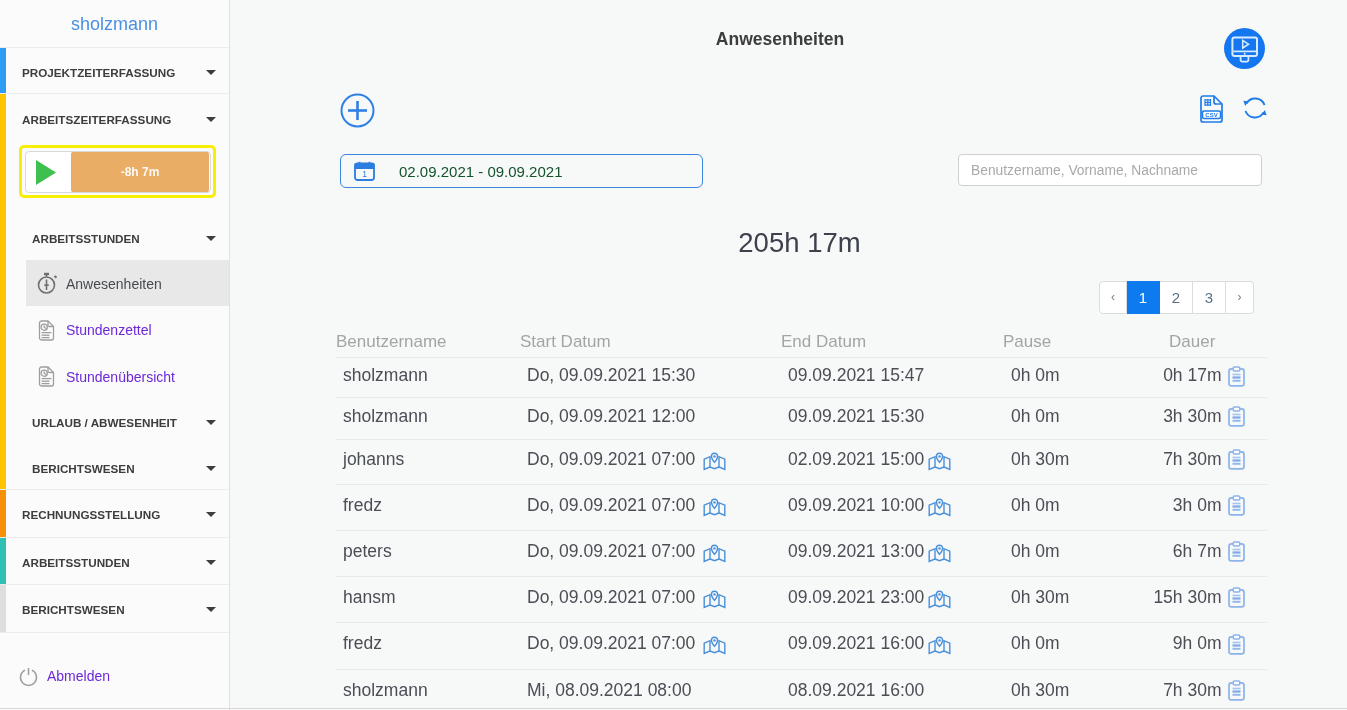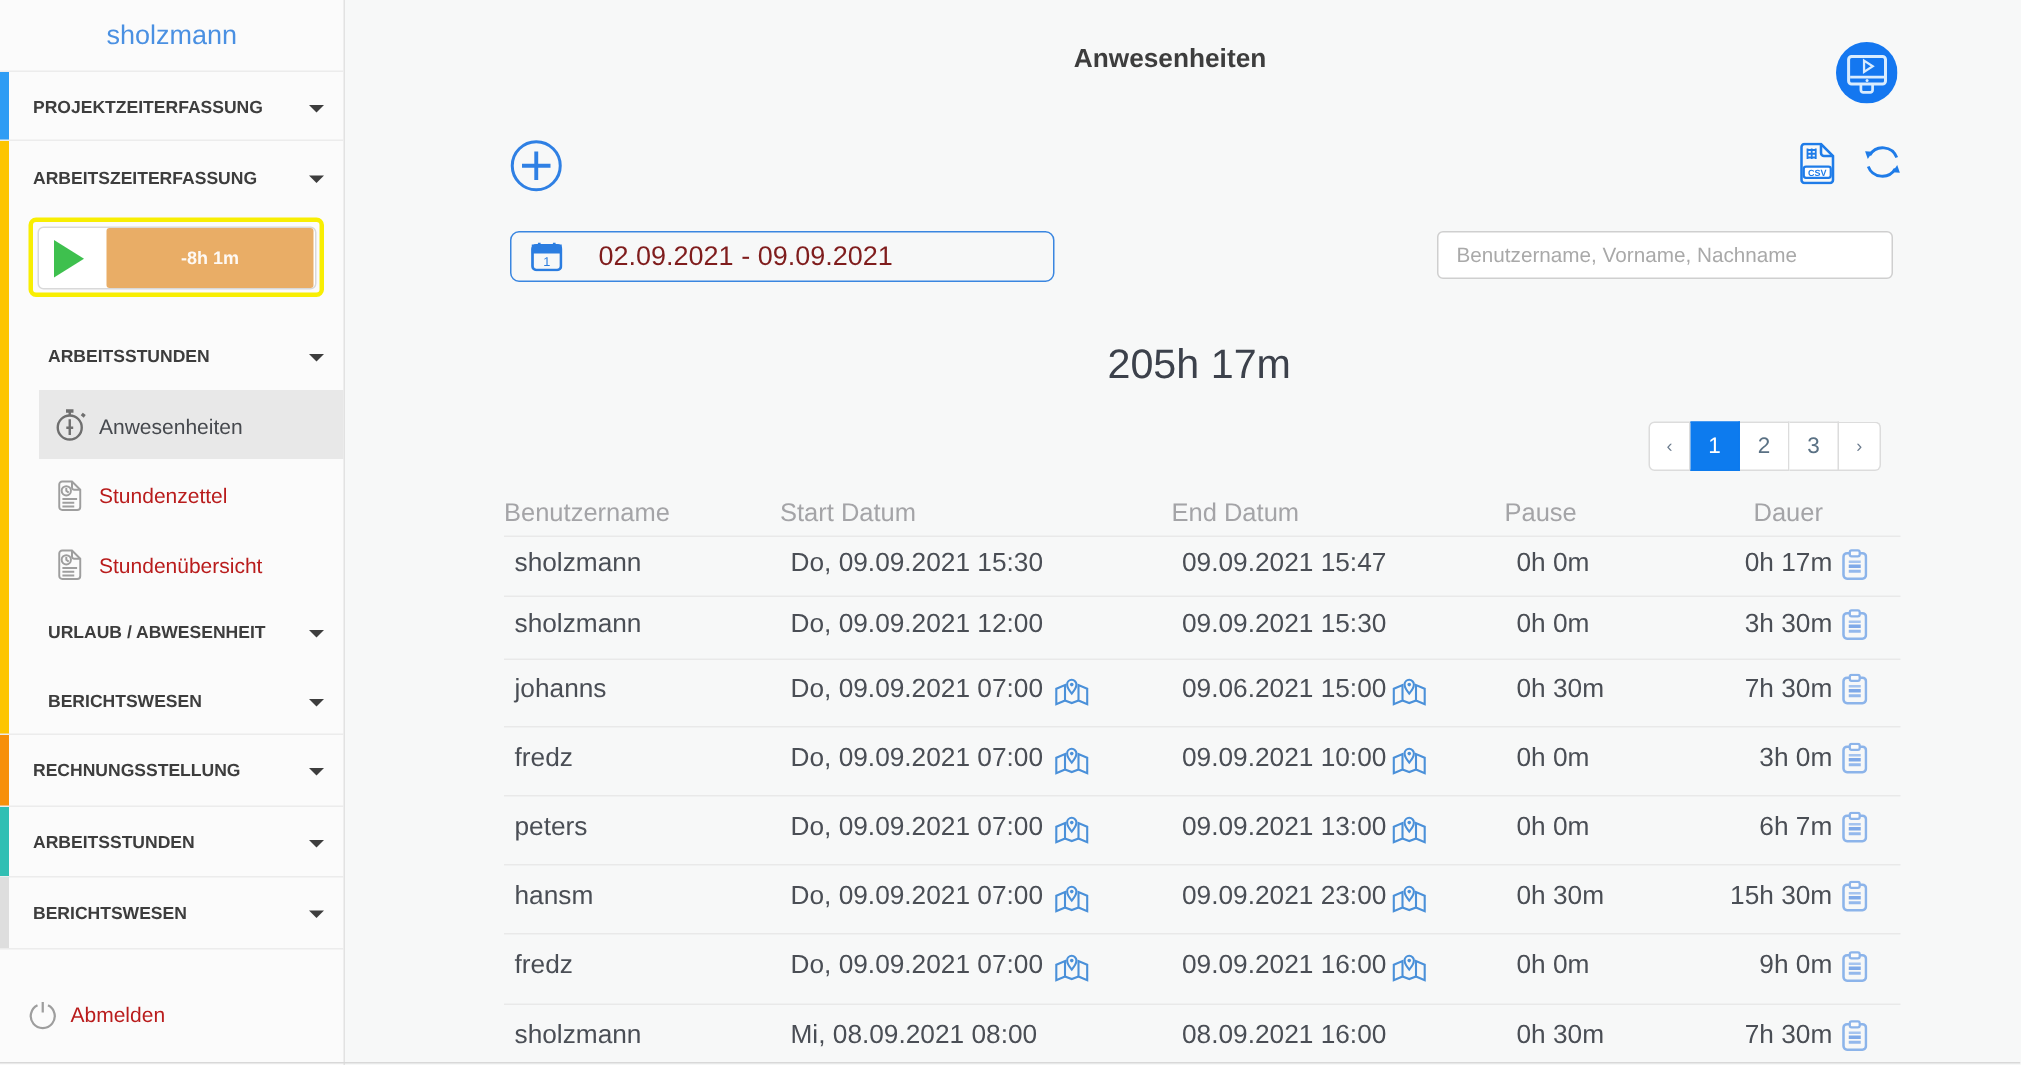--- a/index.html
+++ b/index.html
@@ -2,21 +2,21 @@
 <html><head>
 <meta charset="utf-8">
 <style>
 *{margin:0;padding:0;box-sizing:border-box}
 html,body{width:1347px;height:710px;overflow:hidden;background:#f7f8f8;font-family:"Liberation Sans",sans-serif;position:relative}
 .abs{position:absolute}
 .vc{position:absolute;transform:translateY(-50%)}
 
 #sb{position:absolute;left:0;top:0;width:230px;height:710px;background:#fbfbfb;border-right:1px solid #e2e2e2}
 .mlabel{font-size:11.7px;font-weight:bold;color:#3d3d3d;letter-spacing:0}
-.sublabel{font-size:14px;color:#b91c1c}
+.sublabel{font-size:14px;color:#6d28d9}
 .arrow{position:absolute;right:13px;top:50%;margin-top:-2px;width:0;height:0;border-left:5px solid transparent;border-right:5px solid transparent;border-top:5px solid #3d3d3d}
 .bar{position:absolute;left:0;width:6px}
 .hline{position:absolute;left:0;width:229px;height:1px;background:#ececec}
 
 .tline{position:absolute;height:1px;background:#e9e9e9;left:336px;width:931px}
 .cell{position:absolute;transform:translateY(-50%);font-size:17.5px;color:#4a4e55;white-space:nowrap}
 .hcell{position:absolute;transform:translateY(-50%);font-size:17px;color:#a4a4a7;white-space:nowrap}
 .pgbtn{float:left;height:31px;background:#fff;border:1px solid #dcdcdc;border-left:none;text-align:center;line-height:29px;font-size:15px;color:#5a7184}
 </style>
 </head>
@@ -44,21 +44,21 @@
     <span class="arrow"></span>
   </div>
 
 <div class="vc mlabel" style="top:119px;left:22px">ARBEITSZEITERFASSUNG</div>
 <div class="abs" style="top:114px;left:0;width:229px;height:10px">
     <span class="arrow"></span>
   </div>
 
 <div class="abs" style="left:19px;top:145px;width:197px;height:53px;border:3px solid #f8ee02;border-radius:5px"></div>
 <div class="abs" style="left:24.5px;top:150.5px;width:186px;height:42px;background:#fff;border:1px solid #d9d9d9;border-radius:4px"></div>
-<div class="abs" style="left:71px;top:151.5px;width:138px;height:40px;background:#e9ad66;border-radius:2px;text-align:center;line-height:40px;color:rgba(255,255,255,.93);font-size:12px;font-weight:bold">-8h 1m</div>
+<div class="abs" style="left:71px;top:151.5px;width:138px;height:40px;background:#e9ad66;border-radius:2px;text-align:center;line-height:40px;color:rgba(255,255,255,.93);font-size:12px;font-weight:bold">-8h 7m</div>
 <svg class="abs" style="left:33.5px;top:158.5px" width="23" height="27" viewBox="0 0 23 27">
     <path d="M2 1 L22 13.5 L2 26 Z" fill="#3ec04e"></path>
   </svg>
 
 <div class="vc mlabel" style="top:238px;left:32px">ARBEITSSTUNDEN</div>
 <div class="abs" style="top:233px;left:0;width:229px;height:10px">
     <span class="arrow"></span>
   </div>
 
 <div class="abs" style="top:260px;left:26px;width:203px;height:46px;background:#e8e8e8"></div>
@@ -179,21 +179,21 @@
 </svg>
 
 <div class="abs" style="left:340px;top:154px;width:363px;height:34px;background:transparent;border:1.5px solid #3a86e0;border-radius:6px"></div>
 <svg class="abs" style="left:354px;top:161px" width="21" height="20" viewBox="0 0 21 20">
   <rect x="1" y="2.5" width="19" height="16.5" rx="2.5" fill="none" stroke="#2b7de0" stroke-width="1.8"></rect>
   <path d="M1 2.5 h19 v5 h-19 Z" fill="#2b7de0" stroke="#2b7de0"></path>
   <line x1="5.5" y1="0.8" x2="5.5" y2="4" stroke="#2b7de0" stroke-width="1.8"></line>
   <line x1="15.5" y1="0.8" x2="15.5" y2="4" stroke="#2b7de0" stroke-width="1.8"></line>
   <text x="10.5" y="16" font-size="8.5" fill="#2b7de0" text-anchor="middle" font-family="Liberation Sans">1</text>
 </svg>
-<div class="vc" style="top:171px;left:399px;font-size:18px;color:#7f1d1d">02.09.2021 - 09.09.2021</div>
+<div class="vc" style="top:171px;left:399px;font-size:15px;color:#14532d">02.09.2021 - 09.09.2021</div>
 
 <div class="abs" style="left:958px;top:154px;width:304px;height:32px;background:#fff;border:1px solid #cfcfcf;border-radius:4px"></div>
 <div class="vc" style="top:170px;left:971px;font-size:13.8px;color:#a9a9a9">Benutzername, Vorname, Nachname</div>
 
 <div class="vc" style="top:243px;left:230px;width:1139px;text-align:center;font-size:27.5px;color:#3c414b">205h 17m</div>
 
 <div class="abs" style="left:1099px;top:281px;height:33px">
   <div class="pgbtn" style="width:28px;height:33px;line-height:31px;border-left:1px solid #dcdcdc;border-radius:4px 0 0 4px;font-size:12px;color:#6b7b8d">‹</div>
   <div class="pgbtn" style="width:33px;height:33px;line-height:31px;background:#0d7bee;border-color:#0d7bee;color:#fff">1</div>
   <div class="pgbtn" style="width:33px;height:33px;line-height:31px">2</div>
@@ -244,21 +244,21 @@
 <div class="cell" style="top:458.5px;left:527px">Do, 09.09.2021 07:00</div>
 <svg class="abs" style="left:703px;top:450.5px" width="23" height="21" viewBox="0 0 23 21">
     <g fill="none" stroke="#4a90d9" stroke-width="1.4">
       <path d="M1.2 8.2 L7.0 5.7 V16 L1.2 18.5 Z"></path>
       <path d="M21.8 8.2 L16.0 5.7 V16 L21.8 18.5 Z"></path>
       <path d="M7.0 16 L11.5 17.7 L16.0 16"></path>
       <path d="M11.5 2.2 a3.1 3.1 0 0 1 3.1 3.1 c0 2.3 -3.1 6.1 -3.1 6.1 s-3.1 -3.8 -3.1 -6.1 a3.1 3.1 0 0 1 3.1 -3.1 Z"></path>
     </g>
     <circle cx="11.5" cy="5.4" r="1.2" fill="#4a90d9"></circle>
   </svg>
-<div class="cell" style="top:458.5px;left:788px">09.06.2021 15:00</div>
+<div class="cell" style="top:458.5px;left:788px">02.09.2021 15:00</div>
 <svg class="abs" style="left:928px;top:450.5px" width="23" height="21" viewBox="0 0 23 21">
     <g fill="none" stroke="#4a90d9" stroke-width="1.4">
       <path d="M1.2 8.2 L7.0 5.7 V16 L1.2 18.5 Z"></path>
       <path d="M21.8 8.2 L16.0 5.7 V16 L21.8 18.5 Z"></path>
       <path d="M7.0 16 L11.5 17.7 L16.0 16"></path>
       <path d="M11.5 2.2 a3.1 3.1 0 0 1 3.1 3.1 c0 2.3 -3.1 6.1 -3.1 6.1 s-3.1 -3.8 -3.1 -6.1 a3.1 3.1 0 0 1 3.1 -3.1 Z"></path>
     </g>
     <circle cx="11.5" cy="5.4" r="1.2" fill="#4a90d9"></circle>
   </svg>
 <div class="cell" style="top:458.5px;left:1011px">0h 30m</div>

